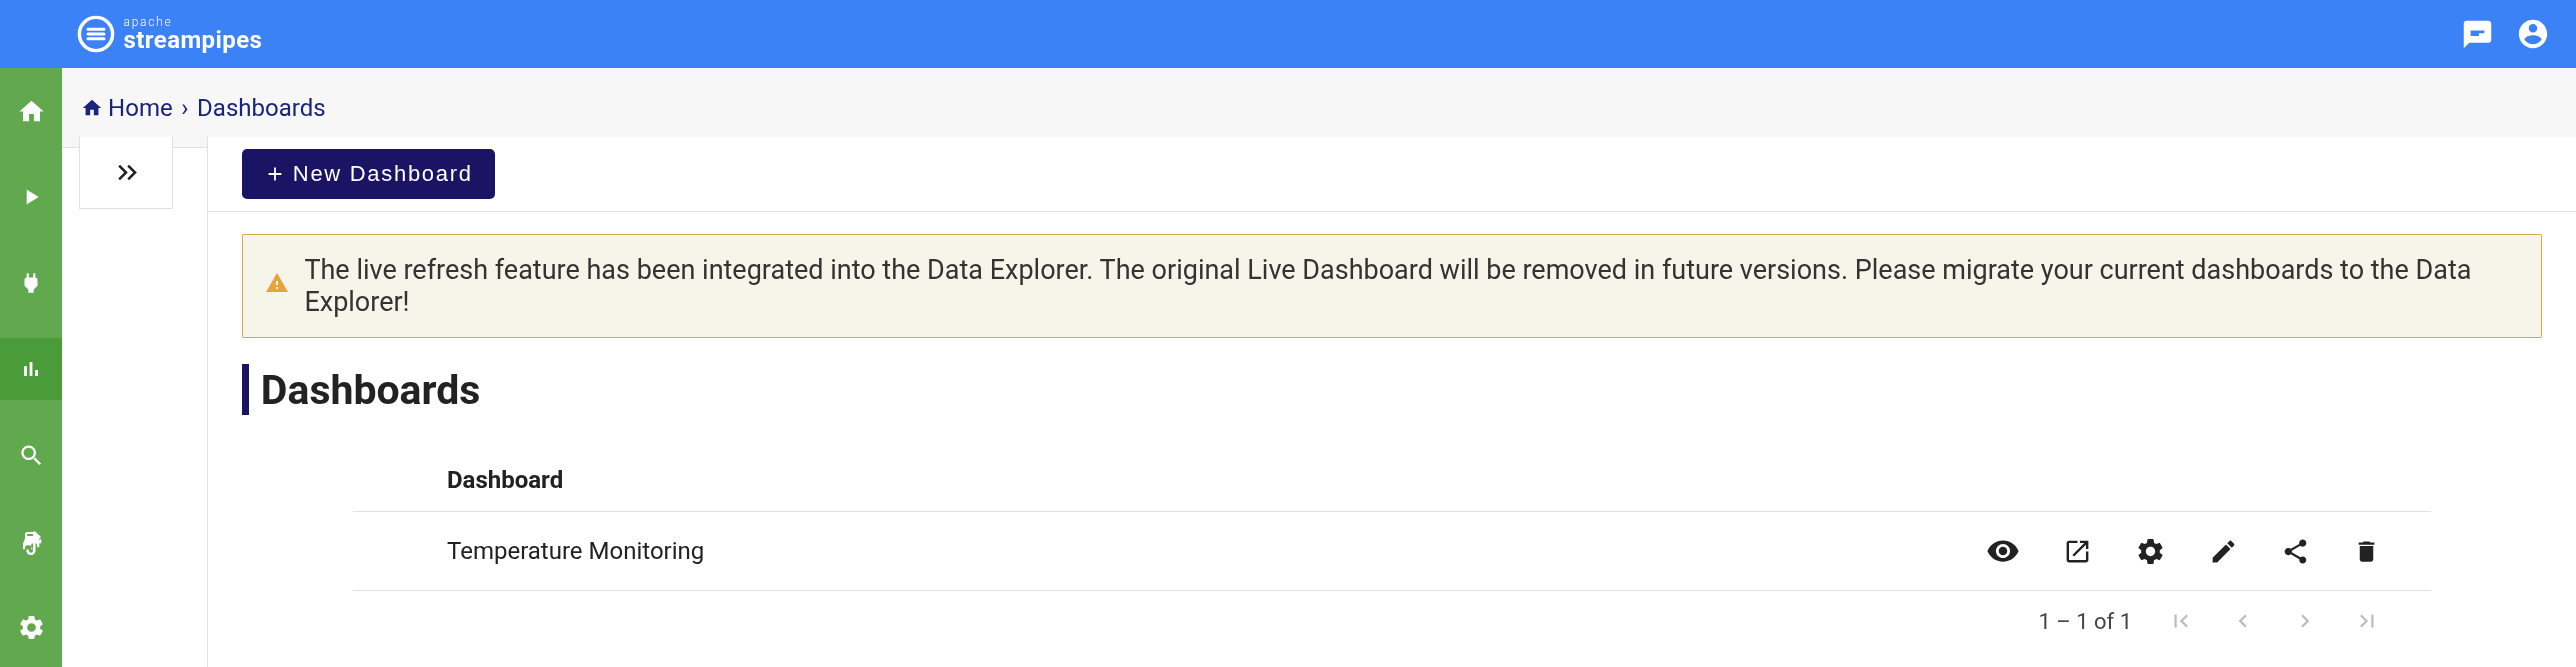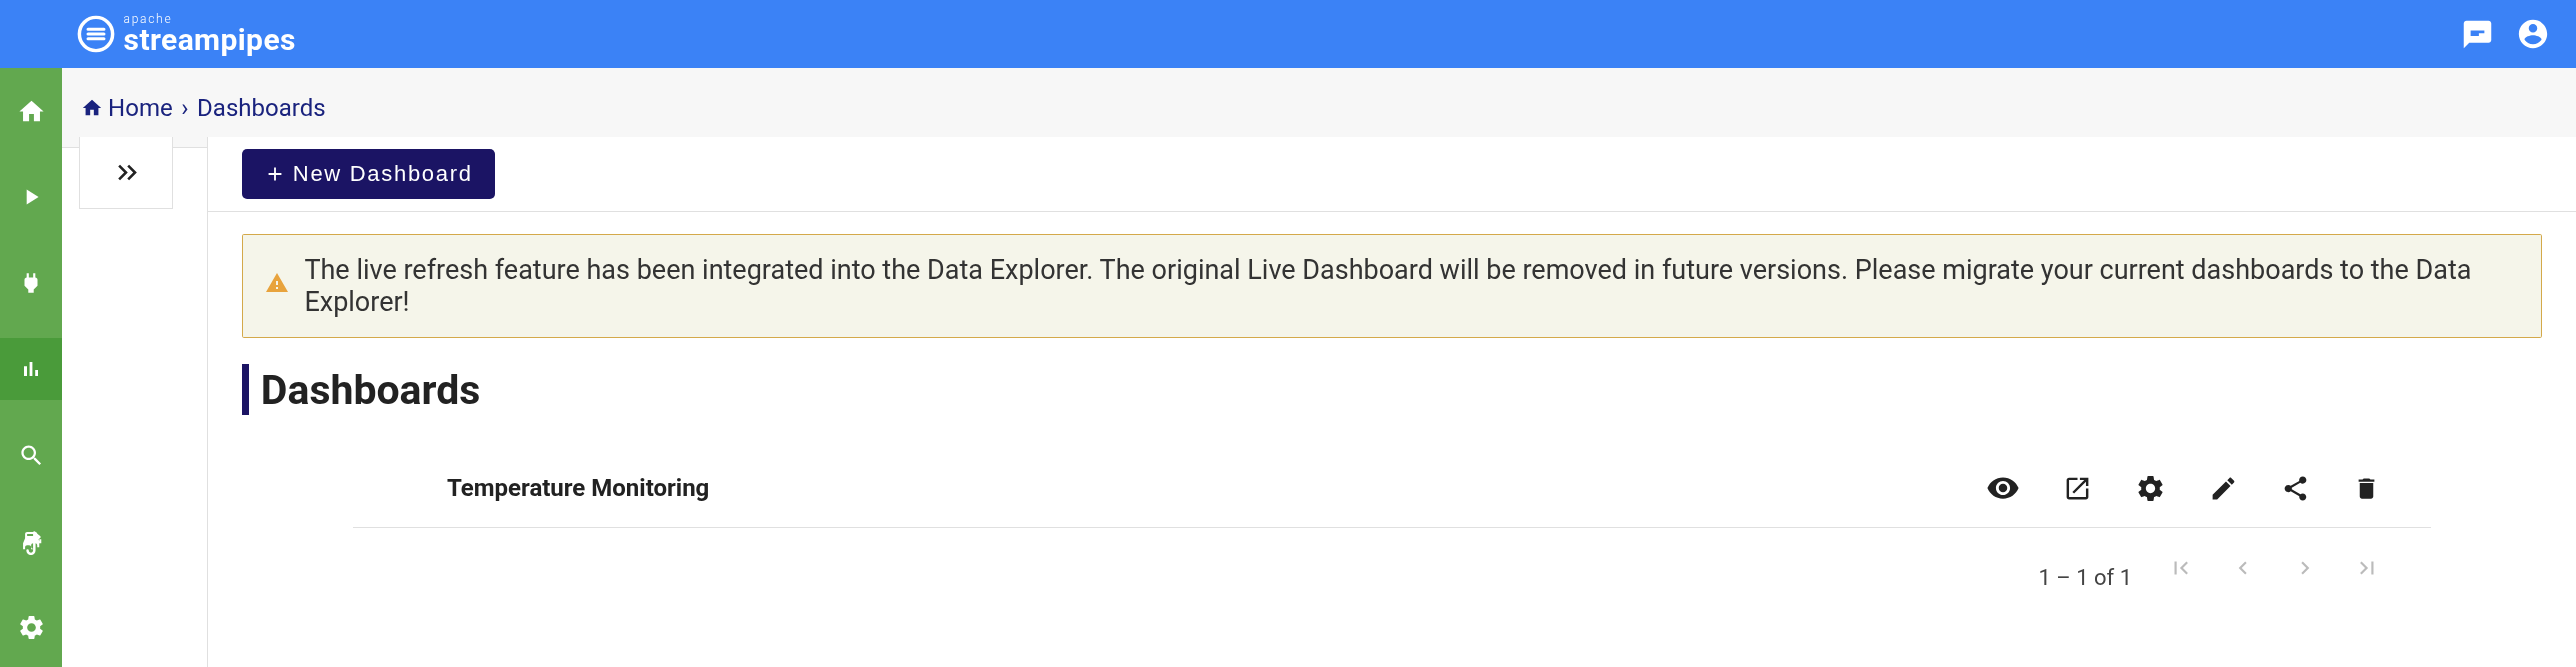--- a/index.html
+++ b/index.html
@@ -23,21 +23,21 @@
       justify-content: space-between;
     }
     .logo {
       display: flex;
       align-items: center;
       color: #fff;
       gap: 8.6px;
     }
     .logo-text { display: flex; flex-direction: column; line-height: 1; }
     .logo-apache { font-size: 12px; letter-spacing: 1.7px; font-weight: 300; }
-    .logo-name { font-size: 30px; font-weight: 700; letter-spacing: 0.4px; }
+    .logo-name { font-size: 24px; font-weight: 700; letter-spacing: 0.4px; }
     .header-right { display: flex; align-items: center; gap: 22px; }
     .header-icon { color: #fff; cursor: pointer; display: flex; align-items: center; }
 
     
     .side-nav {
       position: absolute;
       left: 0;
       top: 68px;
       bottom: 0;
       width: 62px;
@@ -173,21 +173,21 @@
     }
     .table-data-row {
       border-bottom: 0.9px solid #e0e0e0;
       padding: 22px 0 22px 94px;
       display: flex;
       align-items: center;
       justify-content: space-between;
     }
     .row-name {
       font-size: 24px;
-      font-weight: 700;
+      font-weight: 400;
       color: #222;
     }
     .row-actions {
       display: flex;
       align-items: center;
       gap: 43px;
       padding-right: 51px;
     }
     .action-icon {
       color: #222;
@@ -198,21 +198,21 @@
 
     .paginator {
       display: flex;
       align-items: center;
       justify-content: flex-end;
       padding: 17px 51px 0 0;
       gap: 36px;
       font-size: 22px;
       color: #666;
     }
-    .paginator-text { color: #444; margin-top: 20px; }
+    .paginator-text { color: #444; }
     .paginator-btn {
       color: #bbb;
       cursor: pointer;
       display: flex;
       align-items: center;
     }
   </style>
 </head>
 <body>
 
@@ -316,20 +316,23 @@
     </span>
     <span>The live refresh feature has been integrated into the Data Explorer. The original Live Dashboard will be removed in future versions. Please migrate your current dashboards to the Data Explorer!</span>
   </div>
 
   <div class="section-title">
     <div class="section-title-bar"></div>
     <span class="section-title-text">Dashboards</span>
   </div>
 
   <div class="table-area">
+    <div class="table-header-row">
+      <span>Dashboard</span>
+    </div>
     <div class="table-data-row">
       <span class="row-name">Temperature Monitoring</span>
       <div class="row-actions">
         <span class="action-icon">
           <svg width="34" height="34" viewBox="0 0 24 24" fill="#222">
               <path d="M12 4.5C7 4.5 2.73 7.61 1 12c1.73 4.39 6 7.5 11 7.5s9.27-3.11 11-7.5c-1.73-4.39-6-7.5-11-7.5zM12 17c-2.76 0-5-2.24-5-5s2.24-5 5-5 5 2.24 5 5-2.24 5-5 5zm0-8c-1.66 0-3 1.34-3 3s1.34 3 3 3 3-1.34 3-3-1.34-3-3-3z"></path>
             </svg>
         </span>
         <span class="action-icon">
           <svg width="29" height="29" viewBox="0 0 24 24" fill="#222">

